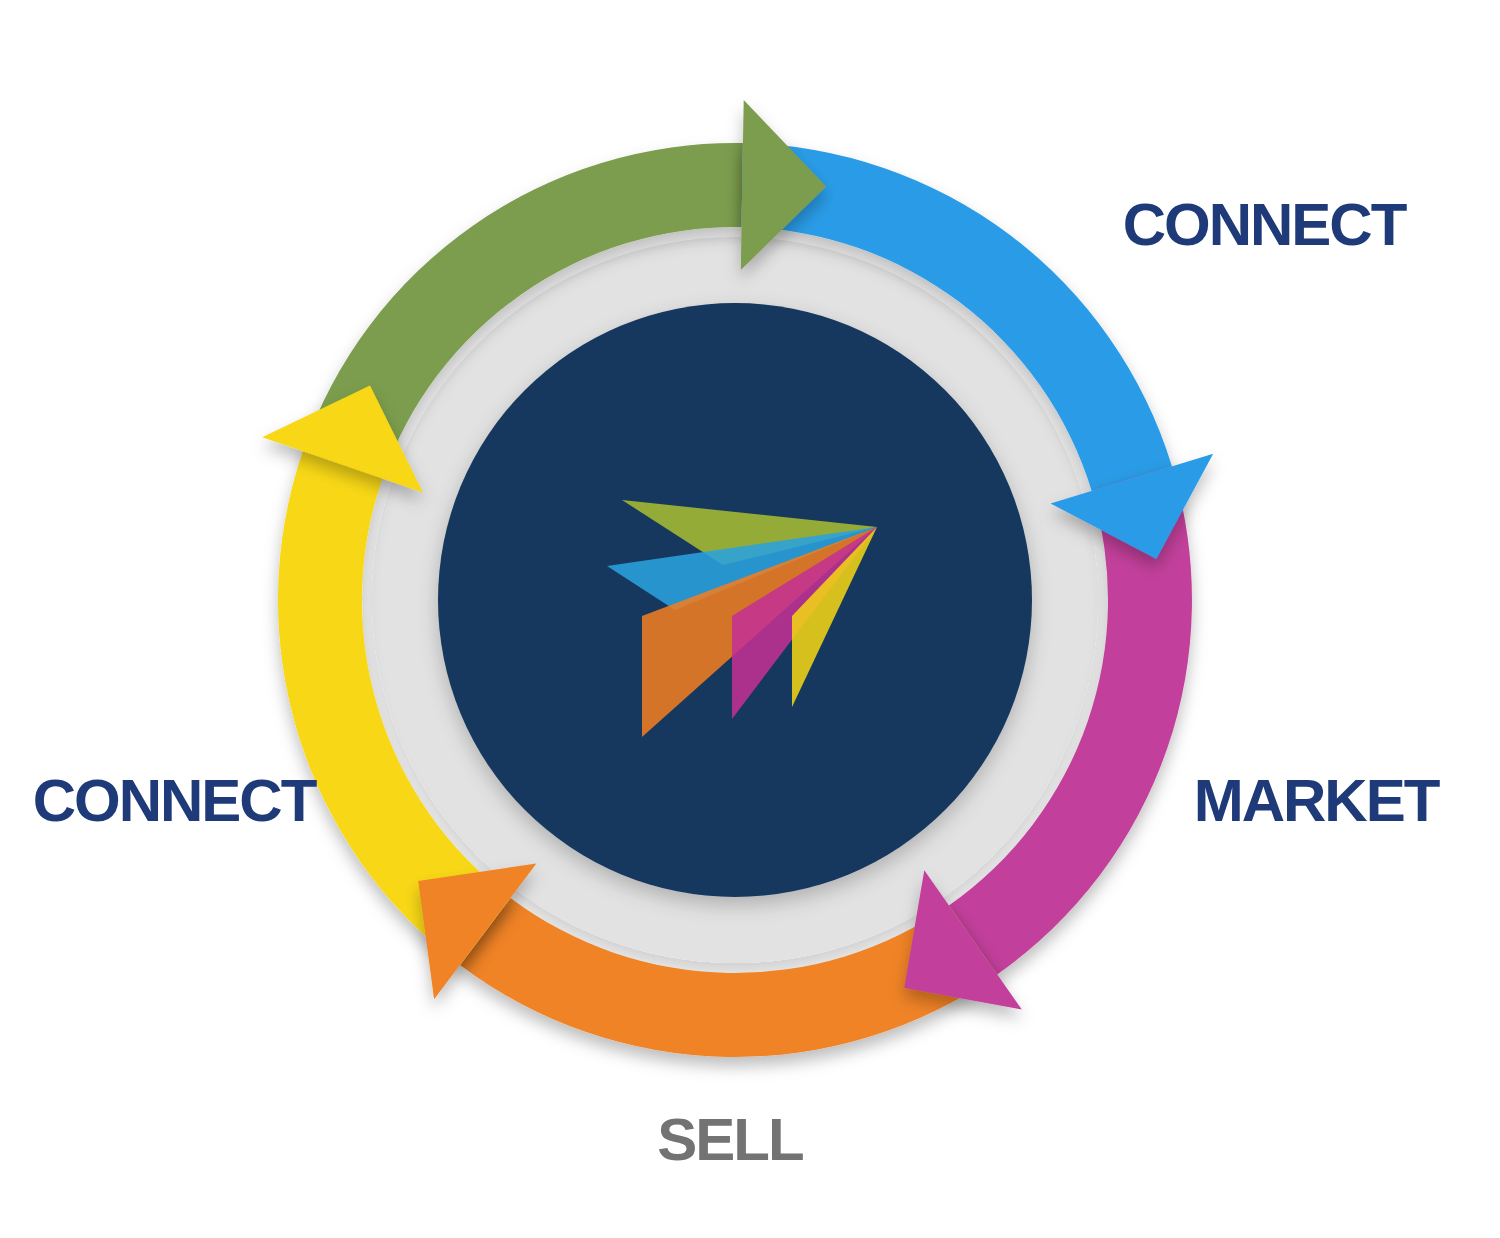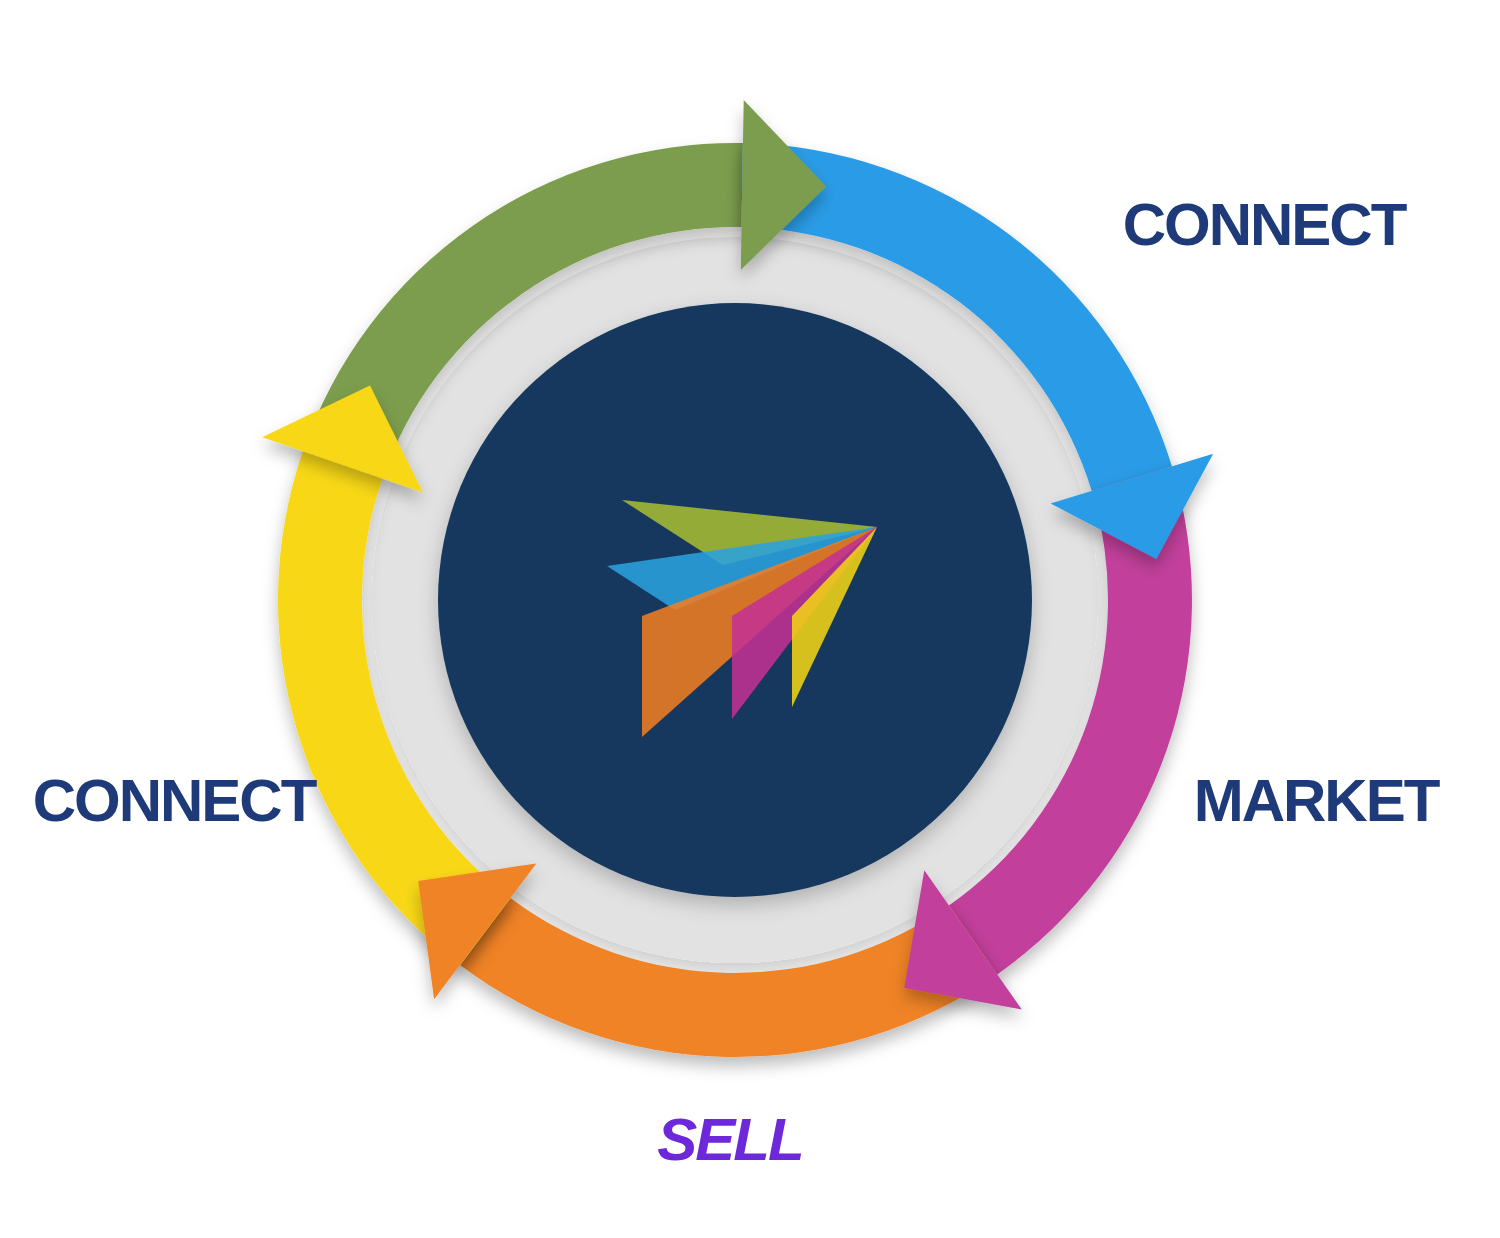--- a/index.html
+++ b/index.html
@@ -57,15 +57,15 @@
         <polygon points="743.7,100.1 826.2,186.5 740.8,270.1" fill="#7c9d4e" filter="url(#shad)"></polygon>
         <polygon points="1213.2,453.8 1156.4,559.0 1050.6,503.5" fill="#2b9ce7" filter="url(#shad)"></polygon>
         <polygon points="1021.8,1009.6 904.2,988.1 924.3,870.3" fill="#c2419b" filter="url(#shad)"></polygon>
         <polygon points="434.1,999.3 418.2,880.9 536.4,863.5" fill="#f08326" filter="url(#shad)"></polygon>
         <polygon points="262.2,437.2 370.0,385.5 423.0,492.6" fill="#f8d815" filter="url(#shad)"></polygon>
       </g>
   </svg>
 
   <div class="seg-label" style="left: 1235px; top: 224px; color: rgb(30, 58, 120); margin-left: 29px;">CONNECT</div>
   <div class="seg-label" style="left: 1316px; top: 800px; color: rgb(30, 58, 120);">MARKET</div>
-  <div class="seg-label" style="left: 730px; top: 1139px; color: #6d28d9; font-style: italic;">SELL</div>
+  <div class="seg-label" style="left: 730px; top: 1139px; color: #737373;">SELL</div>
   <div class="seg-label" style="left: 174px; top: 800px; color: rgb(30, 58, 120);">CONNECT</div>
 </div>
 
 </body></html>

